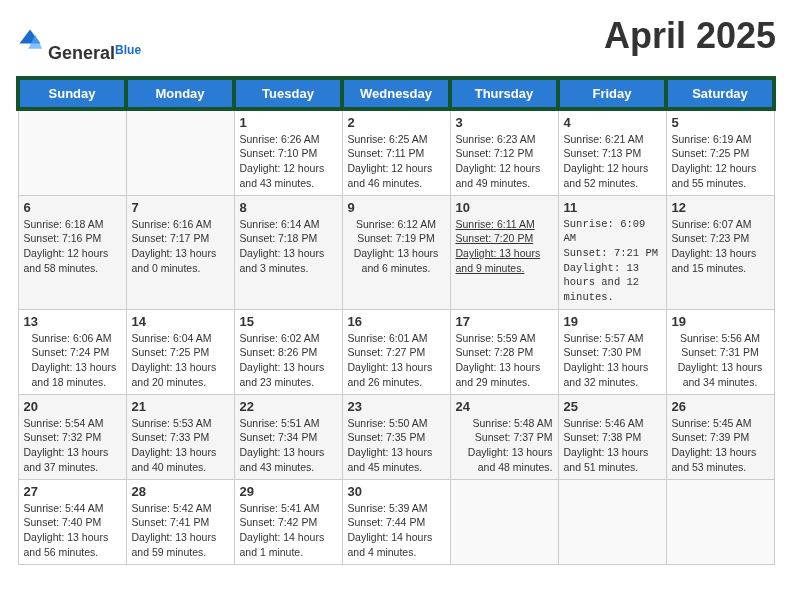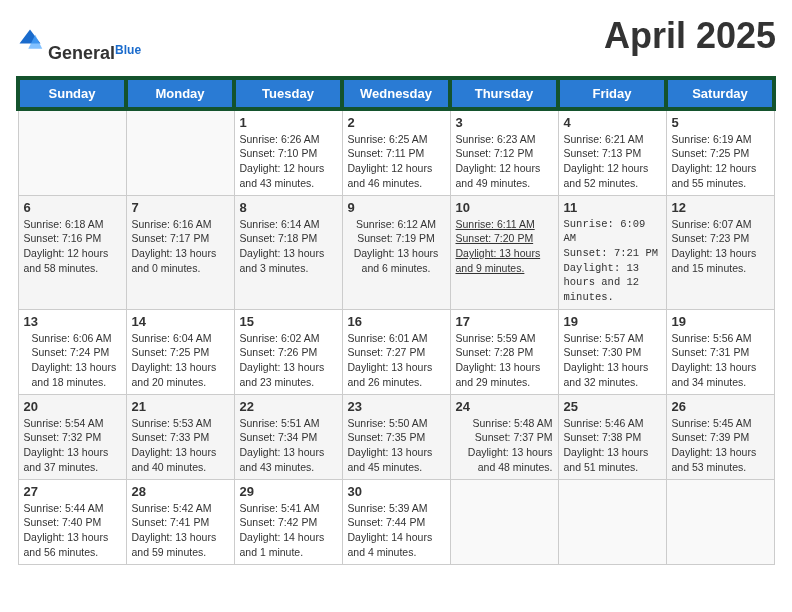--- a/index.html
+++ b/index.html
@@ -220,21 +220,21 @@
         </td>
         <td>
           <span class="day-number">14</span>
           <div class="day-info" style="white-space: pre-line;">Sunrise: 6:04 AM
 Sunset: 7:25 PM
 Daylight: 13 hours and 20 minutes.</div>
         </td>
         <td>
           <span class="day-number">15</span>
           <div class="day-info" style="white-space: pre-line;">Sunrise: 6:02 AM
-Sunset: 7:26 PM
+Sunset: 8:26 PM
 Daylight: 13 hours and 23 minutes.</div>
         </td>
         <td>
           <span class="day-number">16</span>
           <div class="day-info" style="white-space: pre-line;">Sunrise: 6:01 AM
 Sunset: 7:27 PM
 Daylight: 13 hours and 26 minutes.</div>
         </td>
         <td>
           <span class="day-number">17</span>
@@ -243,21 +243,21 @@
 Daylight: 13 hours and 29 minutes.</div>
         </td>
         <td>
           <span class="day-number">19</span>
           <div class="day-info" style="white-space: pre-line;">Sunrise: 5:57 AM
 Sunset: 7:30 PM
 Daylight: 13 hours and 32 minutes.</div>
         </td>
         <td>
           <span class="day-number">19</span>
-          <div class="day-info" style="white-space: pre-line;">Sunrise: 5:56 AM
+          <div class="day-info" style="white-space: pre-line; text-align: center;">Sunrise: 5:56 AM
 Sunset: 7:31 PM
 Daylight: 13 hours and 34 minutes.</div>
         </td>
       </tr>
       <tr>
         <td>
           <span class="day-number">20</span>
           <div class="day-info" style="white-space: pre-line;">Sunrise: 5:54 AM
 Sunset: 7:32 PM
 Daylight: 13 hours and 37 minutes.</div>

